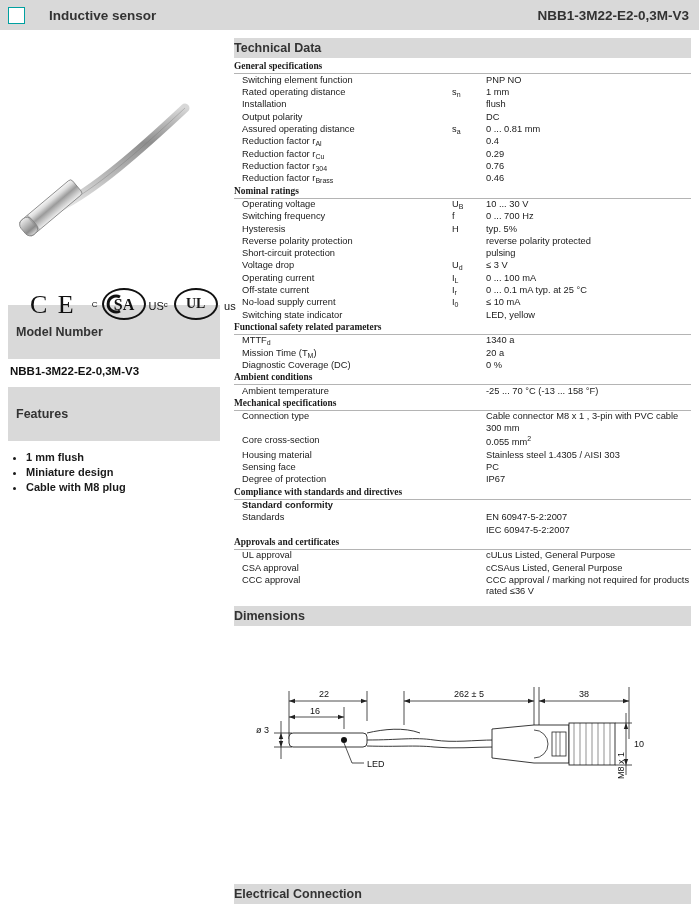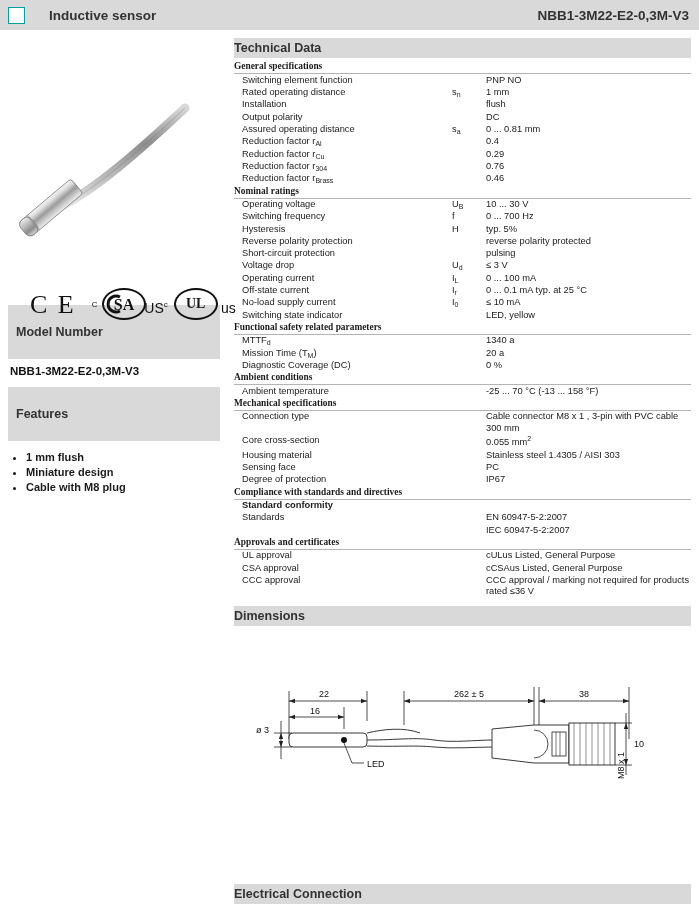--- a/index.html
+++ b/index.html
@@ -86,21 +86,21 @@
     border: 2.5px solid #111;
     border-radius: 50%;
     display: flex; align-items: center; justify-content: center;
     font-weight: bold; font-size: 14px;
     font-family: "Liberation Serif", serif;
   }
   .mark-sub {
     position: absolute; bottom: -10px; font-size: 7px; color: #111;
   }
   .mark-left { position: absolute; left: -10px; top: 12px; font-size: 8px; }
-  .mark-right { position: absolute; right: -16px; top: 12px; font-size: 14px; }
+  .mark-right { position: absolute; right: -16px; top: 12px; font-size: 11px; }
 
   
   .lsection {
     background: #d9d9d9;
     font-weight: bold;
     font-size: 12.5px;
     color: #333;
     padding: 20px 8px;
     margin: 0 0 0 8px;
     width: 212px;

